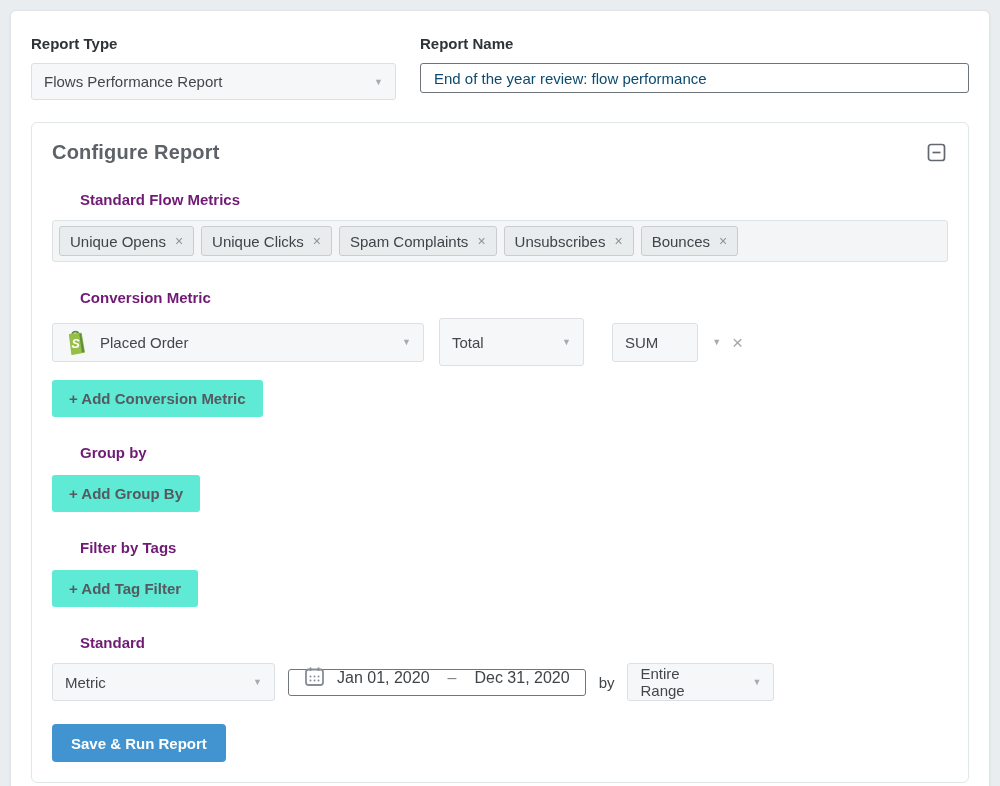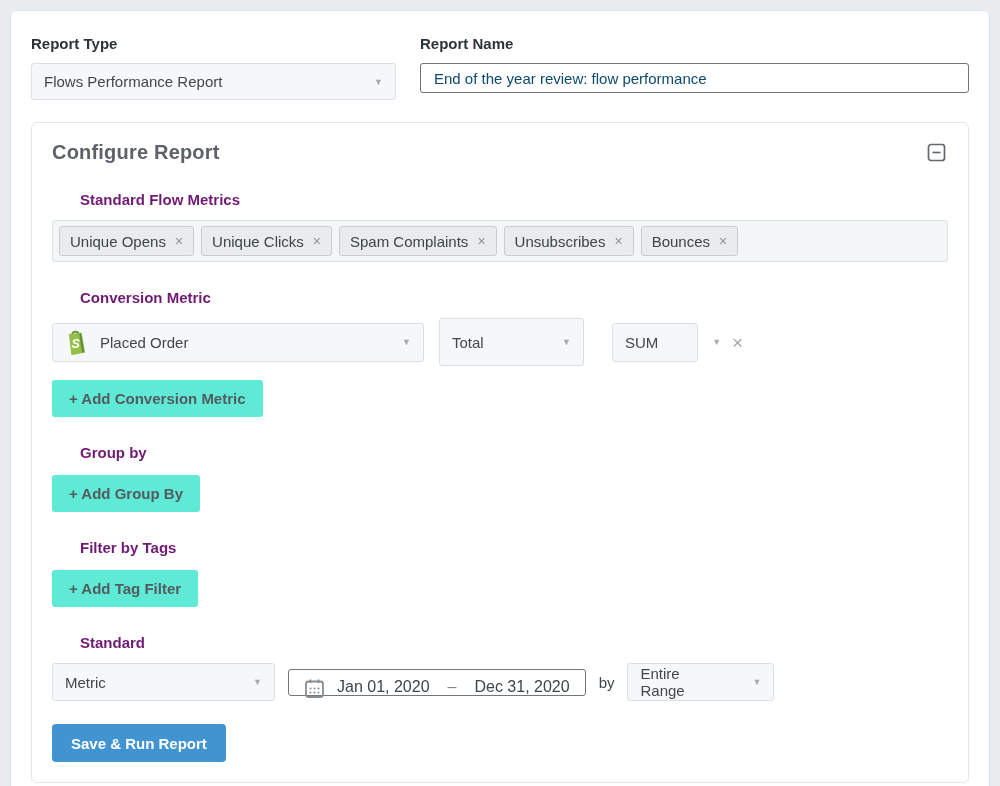--- a/index.html
+++ b/index.html
@@ -147,21 +147,21 @@
     font-weight: 700;
     font-size: 15px;
     height: 37px;
     padding: 0 17px;
     cursor: pointer;
   }
   .timeframe-row { display: flex; align-items: center; margin-top: 12px; }
   .preset-select { width: 223px; height: 38px; }
   .date-box {
     display: flex;
-    align-items: flex-start;
+    align-items: flex-end;
     margin-left: 13px;
     background: #fff;
     border: 1px solid #70767c;
     border-radius: 3px;
     height: 27px;
     padding: 8px 15px;
     font-size: 16px;
     color: #3f4449;
     cursor: pointer;
     gap: 12px;

